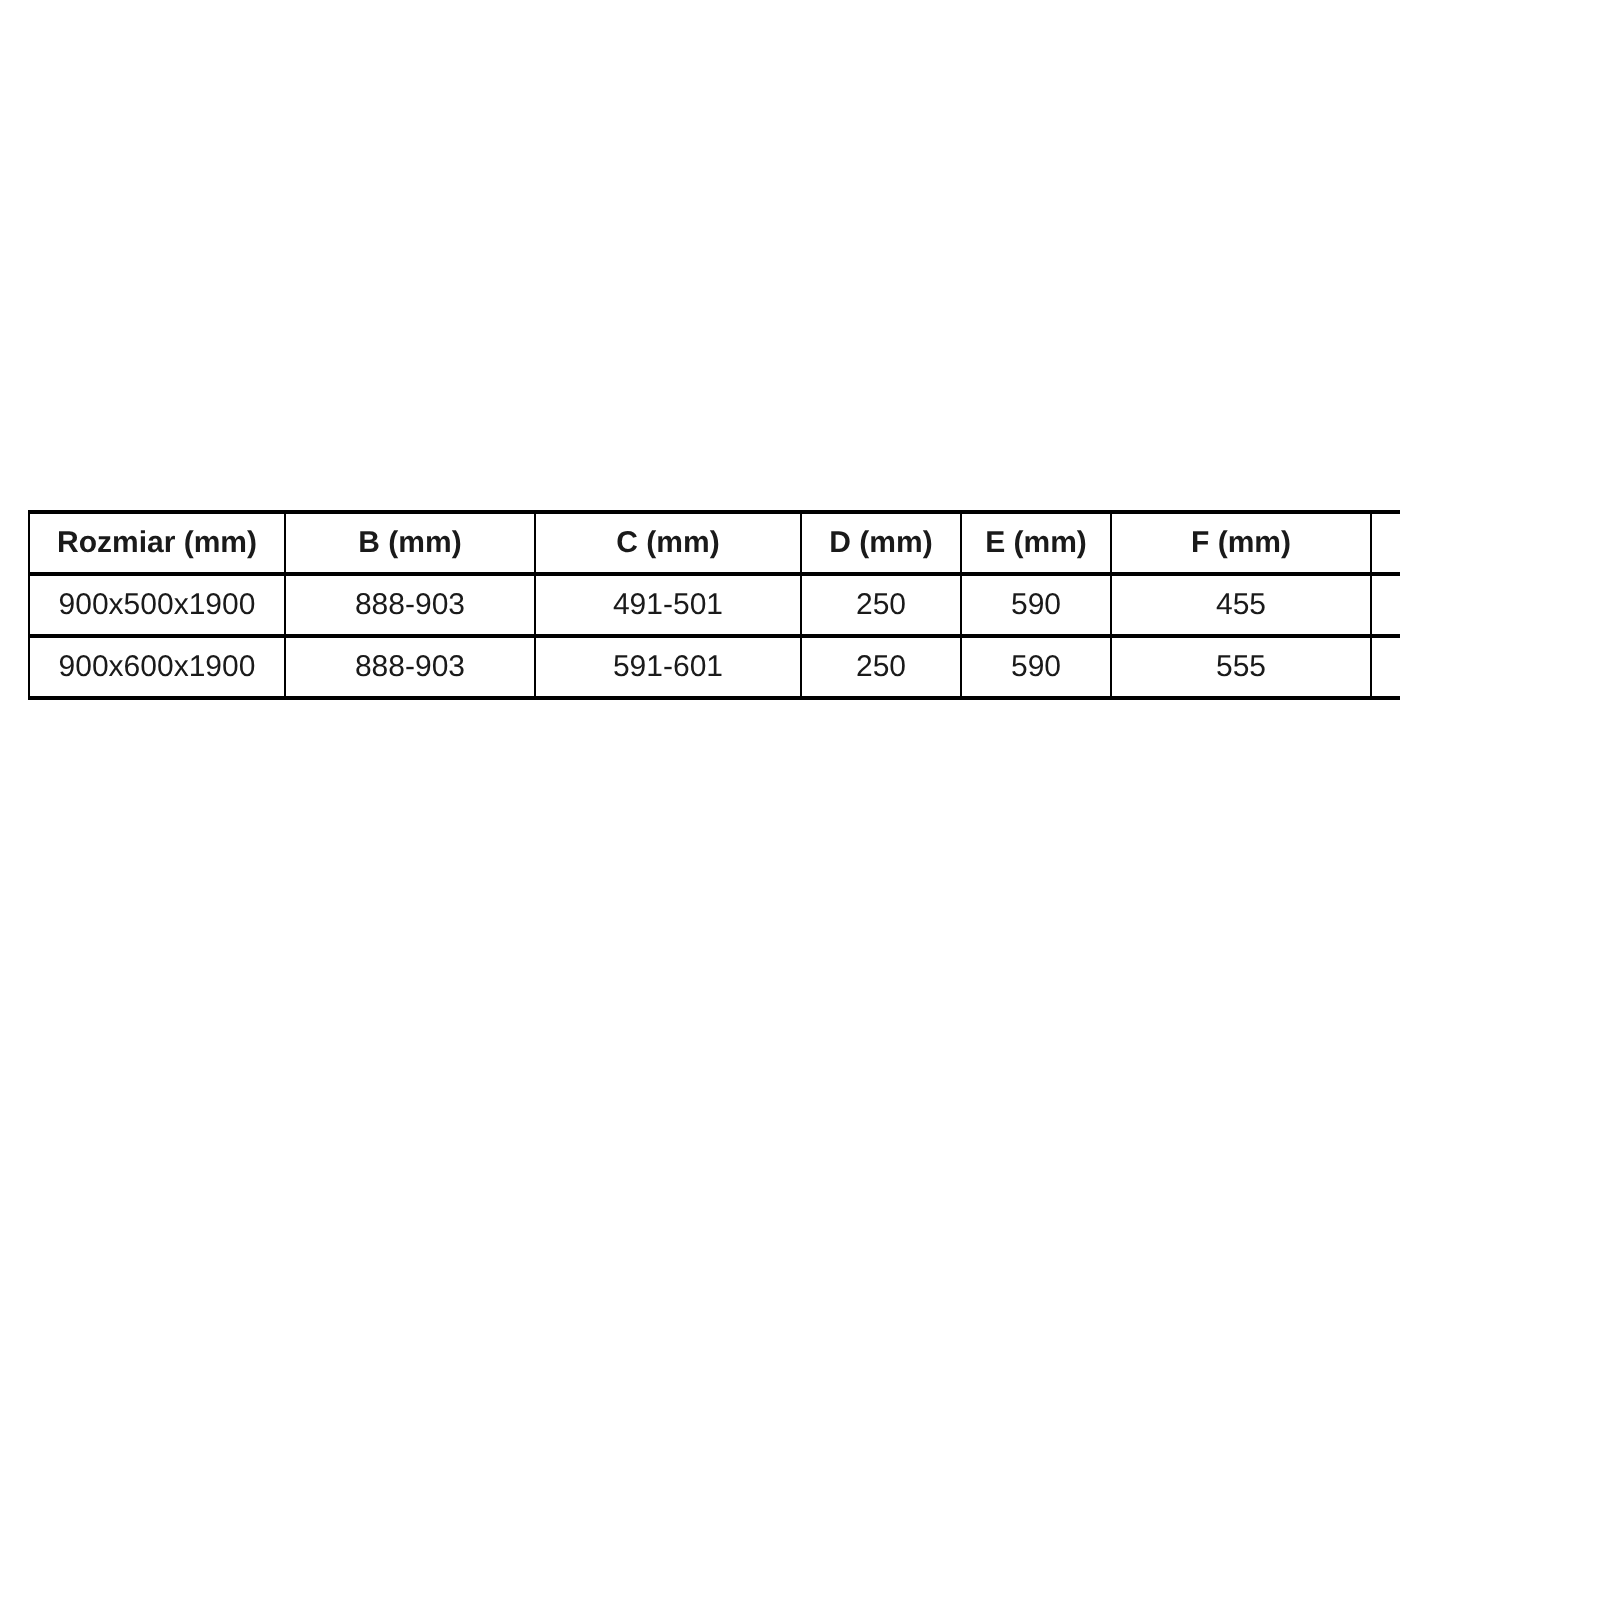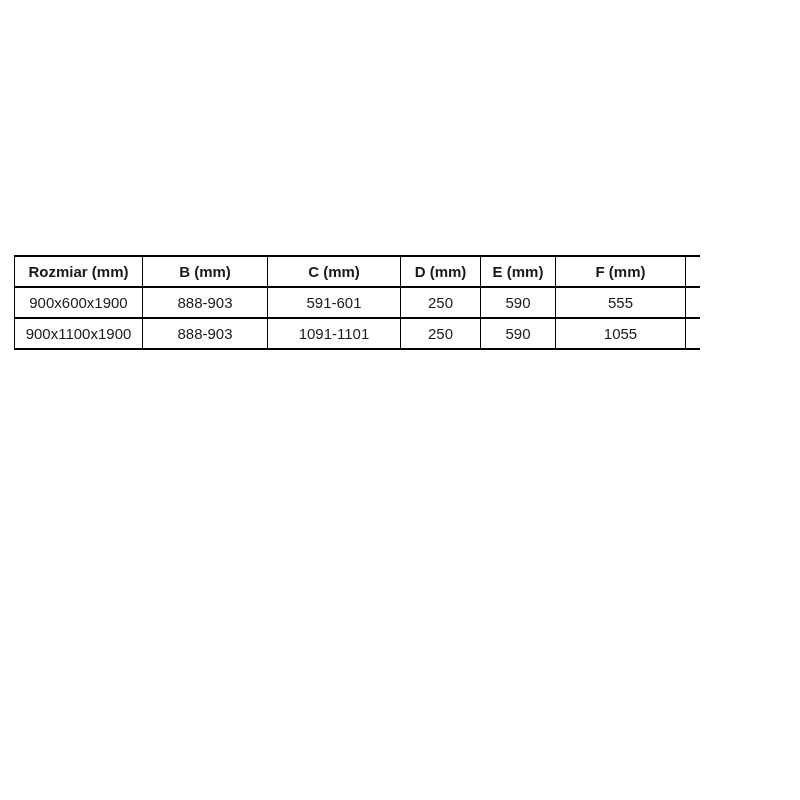--- a/index.html
+++ b/index.html
@@ -72,32 +72,32 @@
           <th>B (mm)</th>
           <th>C (mm)</th>
           <th>D (mm)</th>
           <th>E (mm)</th>
           <th>F (mm)</th>
           <th>X (mm)</th>
         </tr>
     </thead>
     <tbody>
         <tr>
+          <td>900x500x1900</td>
+          <td>888-903</td>
+          <td>491-501</td>
+          <td>250</td>
+          <td>590</td>
+          <td>455</td>
+          <td>602</td>
+        </tr>
+        <tr>
           <td>900x600x1900</td>
           <td>888-903</td>
           <td>591-601</td>
           <td>250</td>
           <td>590</td>
           <td>555</td>
           <td>602</td>
         </tr>
-        <tr>
-          <td>900x1100x1900</td>
-          <td>888-903</td>
-          <td>1091-1101</td>
-          <td>250</td>
-          <td>590</td>
-          <td>1055</td>
-          <td>602</td>
-        </tr>
       </tbody>
   </table>
 </div>
 
 </body></html>

